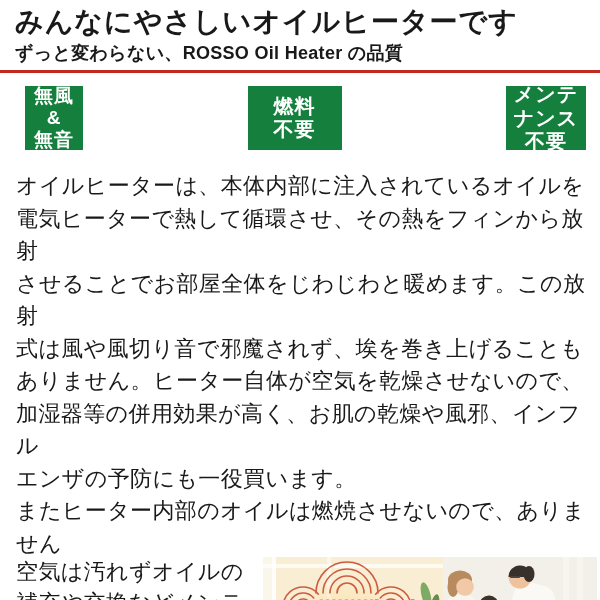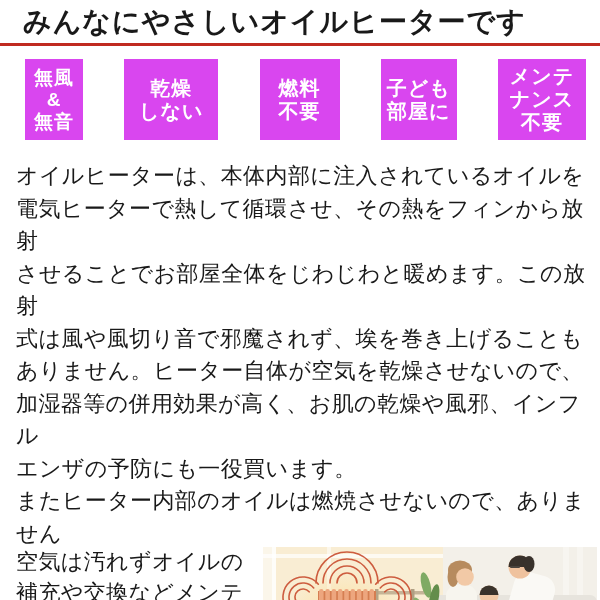--- a/index.html
+++ b/index.html
@@ -3,29 +3,29 @@
 <meta charset="utf-8">
 <style>
   * { margin:0; padding:0; box-sizing:border-box; }
   html,body { width:600px; height:600px; }
   body {
     background:#ffffff;
     font-family:"Liberation Sans","DejaVu Sans",sans-serif;
     color:#191919;
     overflow:hidden;
   }
-  .header { padding:6px 0 0 23px; }
+  .header { padding:6px 0 0 15px; }
   .title { font-size:28px; font-weight:bold; letter-spacing:1px; line-height:1.15; }
   .subtitle { font-size:18px; font-weight:bold; letter-spacing:0.3px; margin-top:3px; }
   .divider { height:3px; background:#C02A20; margin-top:5px; }
 
   .badges { display:flex; justify-content:space-between; margin:13px 14px 0 25px; }
   .badge {
-    background:#d946ef; color:#ffffff; font-weight:bold;
-    height:81px; display:flex; align-items:center; justify-content:center;
+    background:#15803d; color:#ffffff; font-weight:bold;
+    height:64px; display:flex; align-items:center; justify-content:center;
     text-align:center; white-space:pre-line;
     font-size:20px; line-height:1.16; letter-spacing:1px;
   }
   .badge:nth-child(1){ width:58px; font-size:19px; }
   .badge:nth-child(2){ width:94px; }
   .badge:nth-child(3){ width:80px; }
   .badge:nth-child(4){ width:76px;text-align:center; }
   .badge:nth-child(5){ width:88px; }
   .badge:nth-child(6){ width:88px; font-size:21px;text-align:center; }
 
@@ -45,33 +45,30 @@
   .photo-fig { flex:none; width:334px; }
   .photo-fig svg { display:block; }
 </style>
 </head>
 <body>
 
 <div>
 
   <div class="header">
     <h1 class="title">みんなにやさしいオイルヒーターです</h1>
+    <h2 class="subtitle">ずっと変わらない、ROSSO Oil Heater の品質</h2>
   </div>
   <div class="divider"></div>
 
   <div class="badges">
     <div class="badge">無風
 &amp;
 無音</div>
-    <div class="badge">乾燥
-しない</div>
     <div class="badge">燃料
 不要</div>
-    <div class="badge">子ども
-部屋に</div>
     <div class="badge">メンテ
 ナンス
 不要</div>
   </div>
 
   <p class="body-copy">オイルヒーターは、本体内部に注入されているオイルを
 電気ヒーターで熱して循環させ、その熱をフィンから放射
 させることでお部屋全体をじわじわと暖めます。この放射
 式は風や風切り音で邪魔されず、埃を巻き上げることも
 ありません。ヒーター自体が空気を乾燥させないので、

